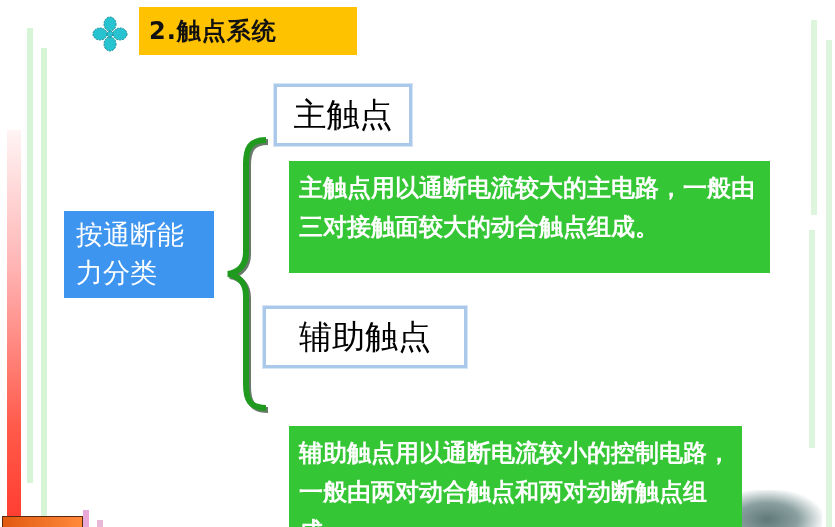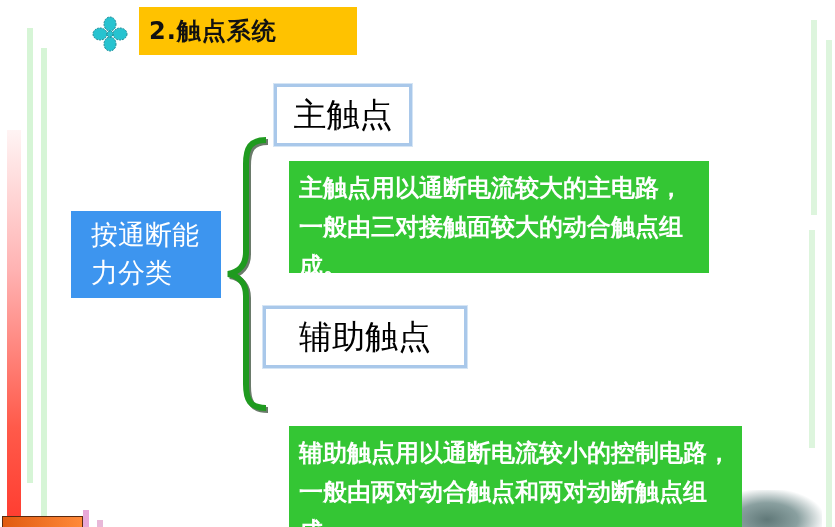--- a/index.html
+++ b/index.html
@@ -25,37 +25,37 @@
   .foot-scenery { left: 712px; top: 490px; width: 110px; height: 37px;
     background: radial-gradient(ellipse at 50% 80%, #607878 0%, #8aa0a0 40%, rgba(255,255,255,0) 75%); }
 
   
   .title-icon { left: 92px; top: 16px; width: 36px; height: 36px; }
   .title-box { left: 139px; top: 7px; width: 218px; height: 48px; background: #ffc200;
     display: flex; align-items: center; padding-left: 10px; box-sizing: border-box; }
   .title-text { font-size: 24px; font-weight: bold; color: #111; letter-spacing: 1px; }
 
   
-  .cat-box { left: 71px; top: 211px; width: 150px; height: 87px; background: #3d95ef;
-    color: #ffffff; font-size: 27px; line-height: 38px; padding: 5px 20px; box-sizing: border-box; }
+  .cat-box { left: 64px; top: 211px; width: 150px; height: 87px; background: #3d95ef;
+    color: #ffffff; font-size: 27px; line-height: 38px; padding: 5px 12px; box-sizing: border-box; }
 
   
   .brace { left: 222px; top: 134px; width: 50px; height: 280px; }
 
   
   .head-box { background: #ffffff; border: 3px solid #a9c8ea; outline: 1px solid #d5e5f5;
     box-sizing: border-box; display: flex; align-items: center; justify-content: center;
     font-family: "DejaVu Serif", "Liberation Serif", serif; font-size: 33px; color: #000; }
   .head-main { left: 274px; top: 84px; width: 138px; height: 62px; }
   .head-aux { left: 263px; top: 306px; width: 204px; height: 62px; }
 
   
   .desc-box { background: #34c634; color: #ffffff; font-weight: bold; font-size: 24px;
     line-height: 39px; padding: 8px 10px; box-sizing: border-box; }
-  .desc-main { left: 289px; top: 161px; width: 420px; height: 112px; }
+  .desc-main { left: 289px; top: 161px; width: 481px; height: 112px; }
   .desc-aux { left: 289px; top: 386px; width: 453px; height: 112px; margin-top: 40px; }
 </style>
 </head>
 <body>
 
 <div class="abs bar-red"></div>
 <div class="abs bar-green-1"></div>
 <div class="abs bar-green-2"></div>
 <div class="abs bar-green-r1"></div>
 <div class="abs bar-green-r2"></div>

